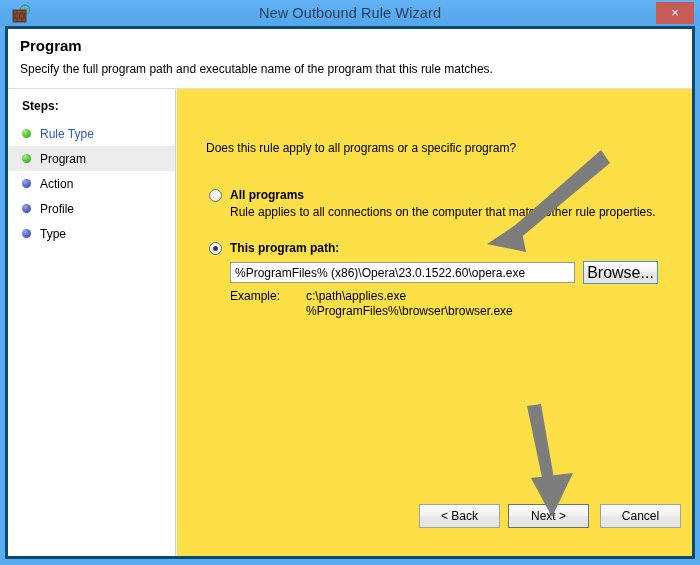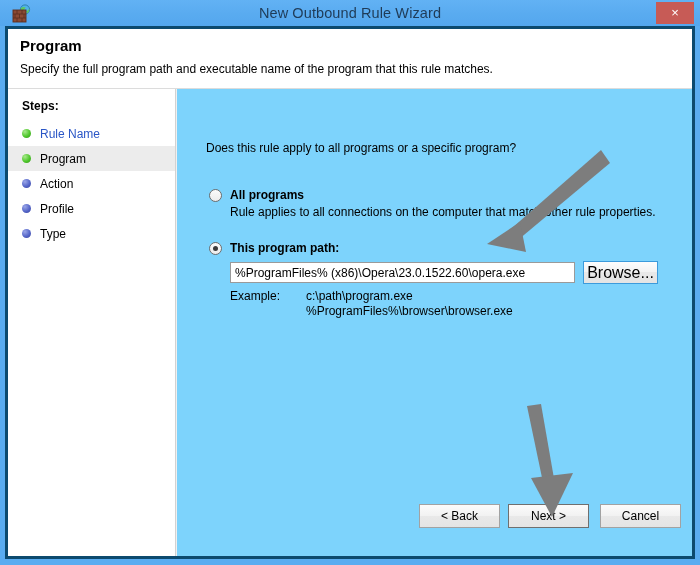--- a/index.html
+++ b/index.html
@@ -149,21 +149,21 @@
   }
   .step-label.link {
     color: #2a56c6;
   }
 
   
   .main {
     position: absolute;
     left: 169px; top: 60px;
     right: 0; bottom: 0;
-    background: #7dd3fc;
+    background: #fde047;
   }
   .question {
     position: absolute;
     left: 29px; top: 52px;
     font-size: 12px;
     color: #000000;
   }
 
   .opt {
     position: absolute;
@@ -333,21 +333,21 @@
       <div class="header-title">Program</div>
       <div class="header-sub">Specify the full program path and executable name of the program that this rule matches.</div>
     </div>
 
     <div class="sidebar">
       <div class="steps-label">Steps:</div>
       <div class="steps-list">
 
         <div class="step">
           <span class="bullet done"></span>
-          <span class="step-label link">Rule Name</span>
+          <span class="step-label link">Rule Type</span>
         </div>
 
         <div class="step current">
           <span class="bullet done"></span>
           <span class="step-label">Program</span>
         </div>
 
         <div class="step">
           <span class="bullet todo"></span>
           <span class="step-label">Action</span>
@@ -386,21 +386,21 @@
       </div>
 
       <div class="path-row">
         <input class="path-input" type="text" value="%ProgramFiles% (x86)\Opera\23.0.1522.60\opera.exe" style="">
         <button class="browse-btn">Browse...</button>
       </div>
 
       <div class="example">
         <span class="example-label">Example:</span>
         <span class="example-lines">
-          <span>c:\path\program.exe</span><br>
+          <span>c:\path\applies.exe</span><br>
           <span>%ProgramFiles%\browser\browser.exe</span>
         </span>
       </div>
 
     </div>
 
     <div class="footer">
       <button class="btn btn-back">&lt; Back</button>
       <button class="btn btn-next default">Next &gt;</button>
       <button class="btn btn-cancel">Cancel</button>

